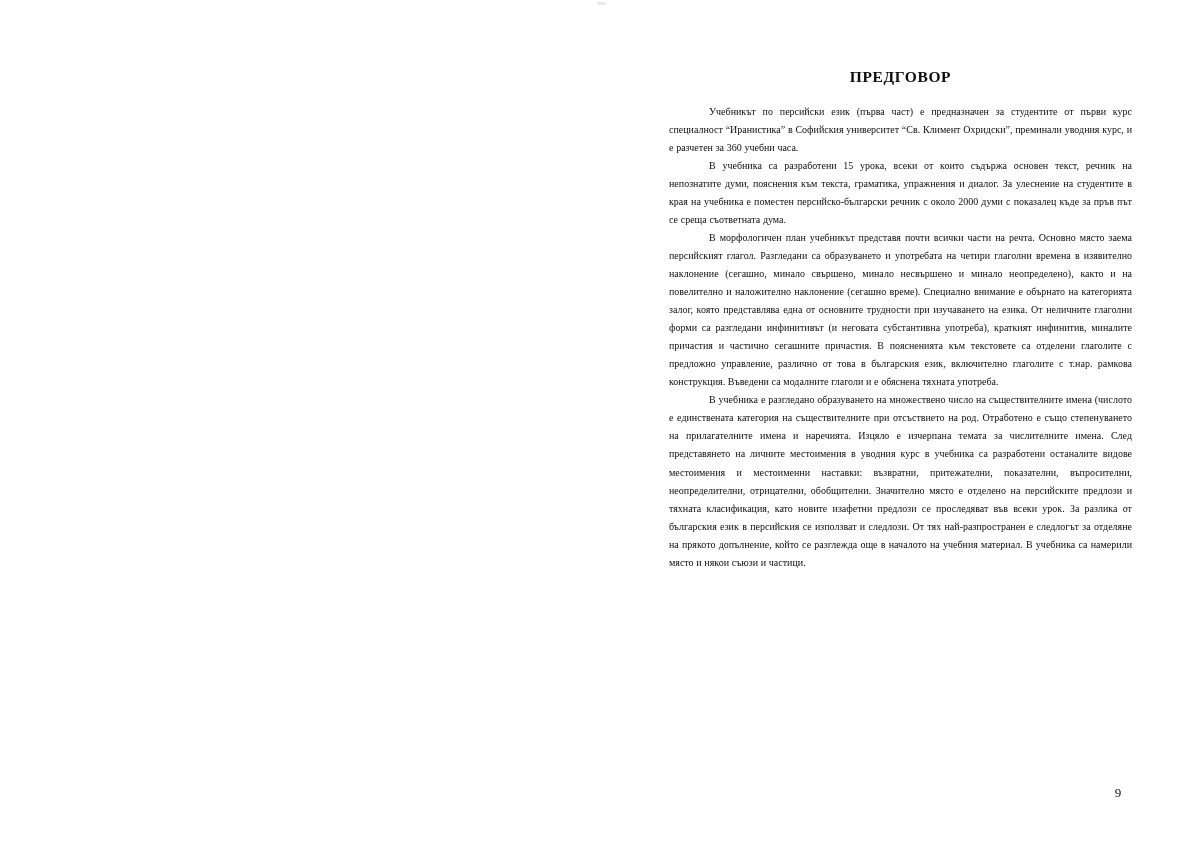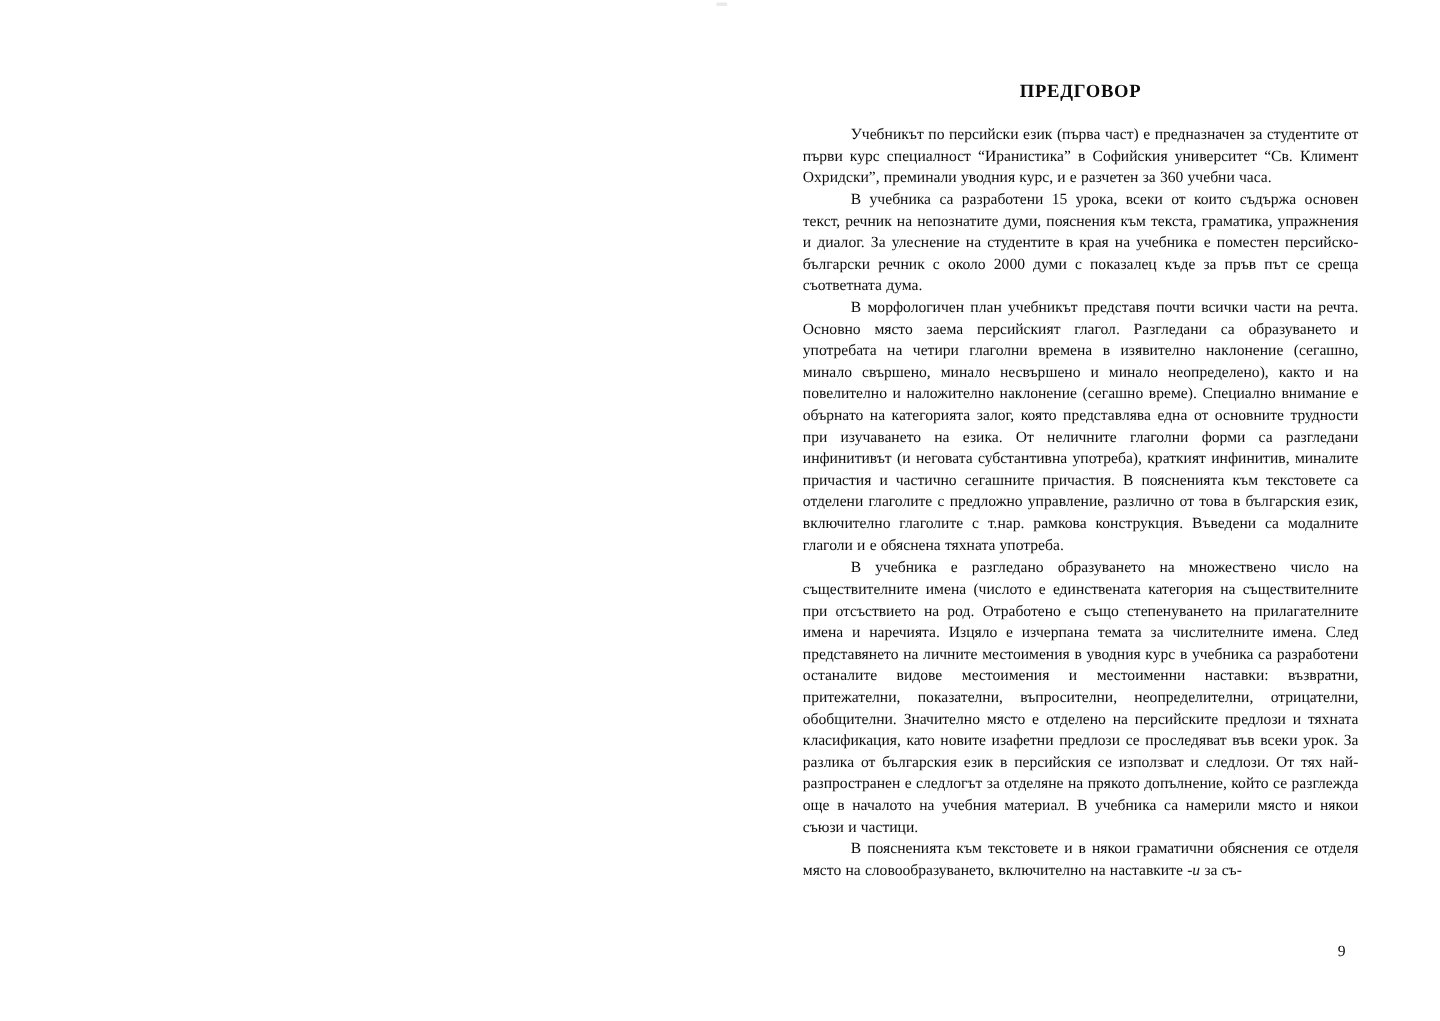--- a/index.html
+++ b/index.html
@@ -49,21 +49,21 @@
     font-size: 15.5px;
     font-weight: bold;
     letter-spacing: 0.6px;
     text-align: center;
     margin: 0 0 16px 0;
     line-height: 1.2;
   }
 
   .body-text p {
     margin: 0;
-    font-size: 13px;
+    font-size: 10px;
     line-height: 18.05px;
     text-align: justify;
     text-indent: 40px;
     hyphens: manual;
     word-spacing: 0.02em;
   }
 
   .body-text p .sfx {
     font-style: italic;
   }
@@ -87,19 +87,18 @@
 
   <div class="text-column">
 
     <h1 class="doc-title">ПРЕДГОВОР</h1>
 
     <div class="body-text">
       <p>Учебникът по персийски език (първа част) е предназначен за студентите от първи курс специалност “Иранистика” в Софийския университет “Св. Климент Охридски”, преминали уводния курс, и е разчетен за 360 учебни часа.</p>
       <p>В учебника са разработени 15 урока, всеки от които съдържа основен текст, речник на непознатите думи, пояснения към текста, граматика, упражнения и диалог. За улеснение на студентите в края на учебника е поместен персийско-български речник с около 2000 думи с показалец къде за пръв път се среща съответната дума.</p>
       <p>В морфологичен план учебникът представя почти всички части на речта. Основно място заема персийският глагол. Разгледани са образуването и употребата на четири глаголни времена в изявително наклонение (сегашно, минало свършено, минало несвършено и минало неопределено), както и на повелително и наложително наклонение (сегашно време). Специално внимание е обърнато на категорията залог, която представлява една от основните трудности при изучаването на езика. От неличните глаголни форми са разгледани инфинитивът (и неговата субстантивна употреба), краткият инфинитив, миналите причастия и частично сегашните причастия. В поясненията към текстовете са отделени глаголите с предложно управление, различно от това в българския език, включително глаголите с т.нар. рамкова конструкция. Въведени са модалните глаголи и е обяснена тяхната употреба.</p>
       <p>В учебника е разгледано образуването на множествено число на съществителните имена (числото е единствената категория на съществителните при отсъствието на род. Отработено е също степенуването на прилагателните имена и наречията. Изцяло е изчерпана темата за числителните имена. След представянето на личните местоимения в уводния курс в учебника са разработени останалите видове местоимения и местоименни наставки: възвратни, притежателни, показателни, въпросителни, неопределителни, отрицателни, обобщителни. Значително място е отделено на персийските предлози и тяхната класификация, като новите изафетни предлози се проследяват във всеки урок. За разлика от българския език в персийския се използват и следлози. От тях най-разпространен е следлогът за отделяне на прякото допълнение, който се разглежда още в началото на учебния материал. В учебника са намерили място и някои съюзи и частици.</p>
-      <p><span>В поясненията към текстовете и в някои граматични обяснения се отделя място на словообразуването, включително на наставките </span><span class="sfx">-и</span><span> за съ-</span></p>
     </div>
   </div>
 
   <div class="page-number">9</div>
 
 </div>
 
 </body></html>

